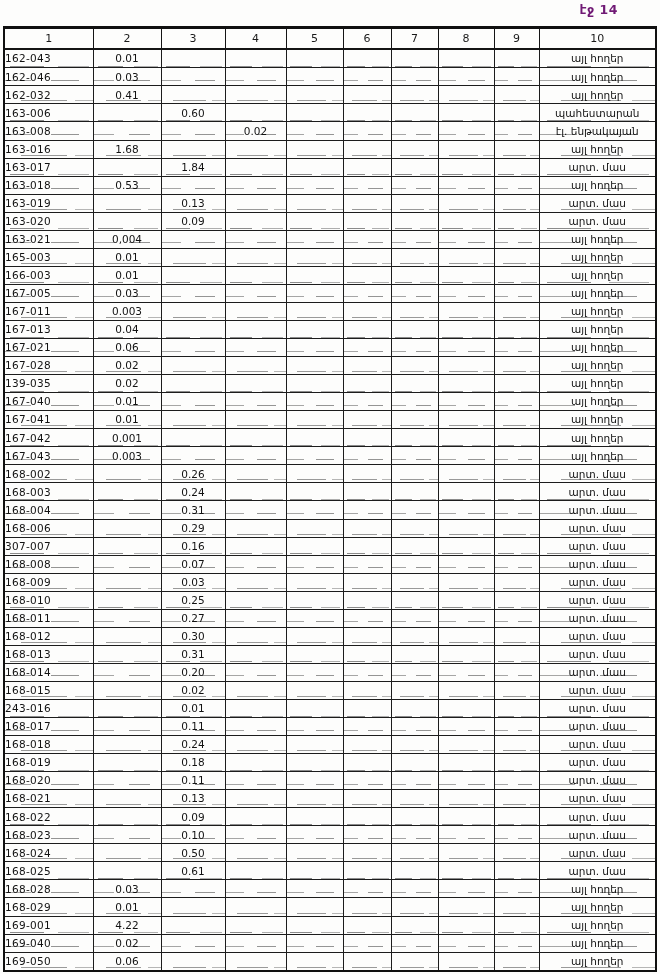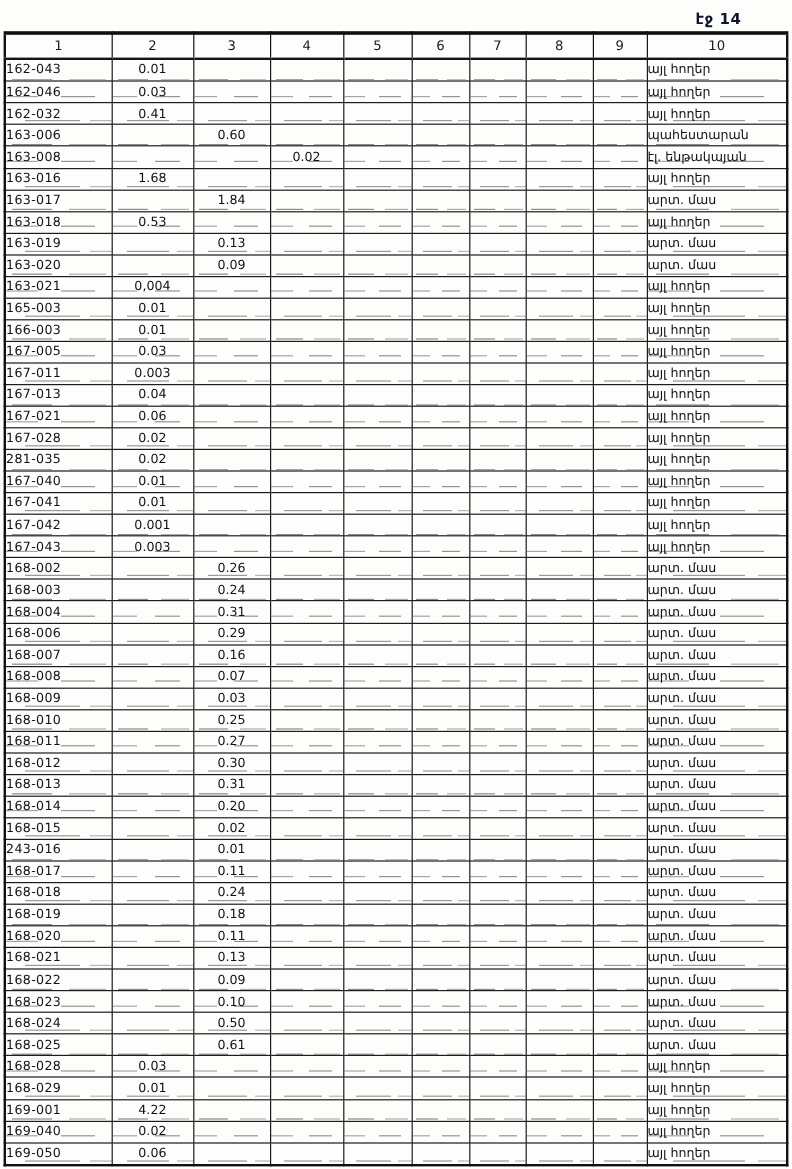--- a/index.html
+++ b/index.html
@@ -6,23 +6,23 @@
   body{
     width:660px;height:974px;
     background:#fdfdfc;
     font-family:"DejaVu Sans","Liberation Sans",sans-serif;
     color:#141414;
     overflow:hidden;
     position:relative;
     -webkit-font-smoothing:none;
   }
   .page-label{
-    position:absolute;top:8px;right:42px;
+    position:absolute;top:2px;right:42px;
     font-weight:700;font-size:12.5px;letter-spacing:.5px;
-    color:#0f172a;
+    color:#701a75;
   }
   table.scan{
     position:absolute;left:3px;top:26px;
     width:652px;height:946px;
     border-collapse:collapse;table-layout:fixed;
     border:2px solid #101010;border-top-width:3px;
   }
   table.scan th{
     border:1.5px solid #141414;border-bottom-width:2px;
     font-weight:400;font-size:11px;height:19px;
@@ -32,21 +32,21 @@
   table.scan td{
     border:1.5px solid #1c1c1c;
     font-size:10.5px;padding:0;line-height:1;
     height:auto;overflow:hidden;white-space:nowrap;
     color:#121212;
   }
   
   table.scan td:nth-child(n+5):nth-child(-n+9){border-left-width:1px;border-left-color:#3c3c3c;}
   td.c1{text-align:left;padding-left:5px;letter-spacing:.3px;}
   td.cv{text-align:center;}
-  td.c10{text-align:left;padding-left:4px;font-size:10px;margin-left:10px;}
+  td.c10{text-align:center;padding-left:4px;font-size:10px;margin-left:10px;}
   
   tbody td{background-repeat:no-repeat;background-size:100% 1px;}
   tbody tr:nth-child(3n+1) td{
     background-image:linear-gradient(90deg,transparent 0 6%,rgba(45,45,45,.55) 6% 44%,transparent 44% 60%,rgba(45,45,45,.38) 60% 95%,transparent 95%);
     background-position:0 97%;
   }
   tbody tr:nth-child(3n+2) td{
     background-image:linear-gradient(90deg,rgba(45,45,45,.42) 0 30%,transparent 30% 52%,rgba(45,45,45,.5) 52% 84%,transparent 84%);
     background-position:0 72%;
   }
@@ -299,21 +299,21 @@
     <td class="cv"></td>
     <td class="cv"></td>
     <td class="ce"></td>
     <td class="ce"></td>
     <td class="ce"></td>
     <td class="ce"></td>
     <td class="ce"></td>
     <td class="c10">այլ հողեր</td>
   </tr>
       <tr>
-    <td class="c1">281-035</td>
+    <td class="c1">139-035</td>
     <td class="cv">0.02</td>
     <td class="cv"></td>
     <td class="cv"></td>
     <td class="ce"></td>
     <td class="ce"></td>
     <td class="ce"></td>
     <td class="ce"></td>
     <td class="ce"></td>
     <td class="c10">այլ հողեր</td>
   </tr>
@@ -407,21 +407,21 @@
     <td class="cv">0.29</td>
     <td class="cv"></td>
     <td class="ce"></td>
     <td class="ce"></td>
     <td class="ce"></td>
     <td class="ce"></td>
     <td class="ce"></td>
     <td class="c10">արտ. մաս</td>
   </tr>
       <tr>
-    <td class="c1">168-007</td>
+    <td class="c1">307-007</td>
     <td class="cv"></td>
     <td class="cv">0.16</td>
     <td class="cv"></td>
     <td class="ce"></td>
     <td class="ce"></td>
     <td class="ce"></td>
     <td class="ce"></td>
     <td class="ce"></td>
     <td class="c10">արտ. մաս</td>
   </tr>

